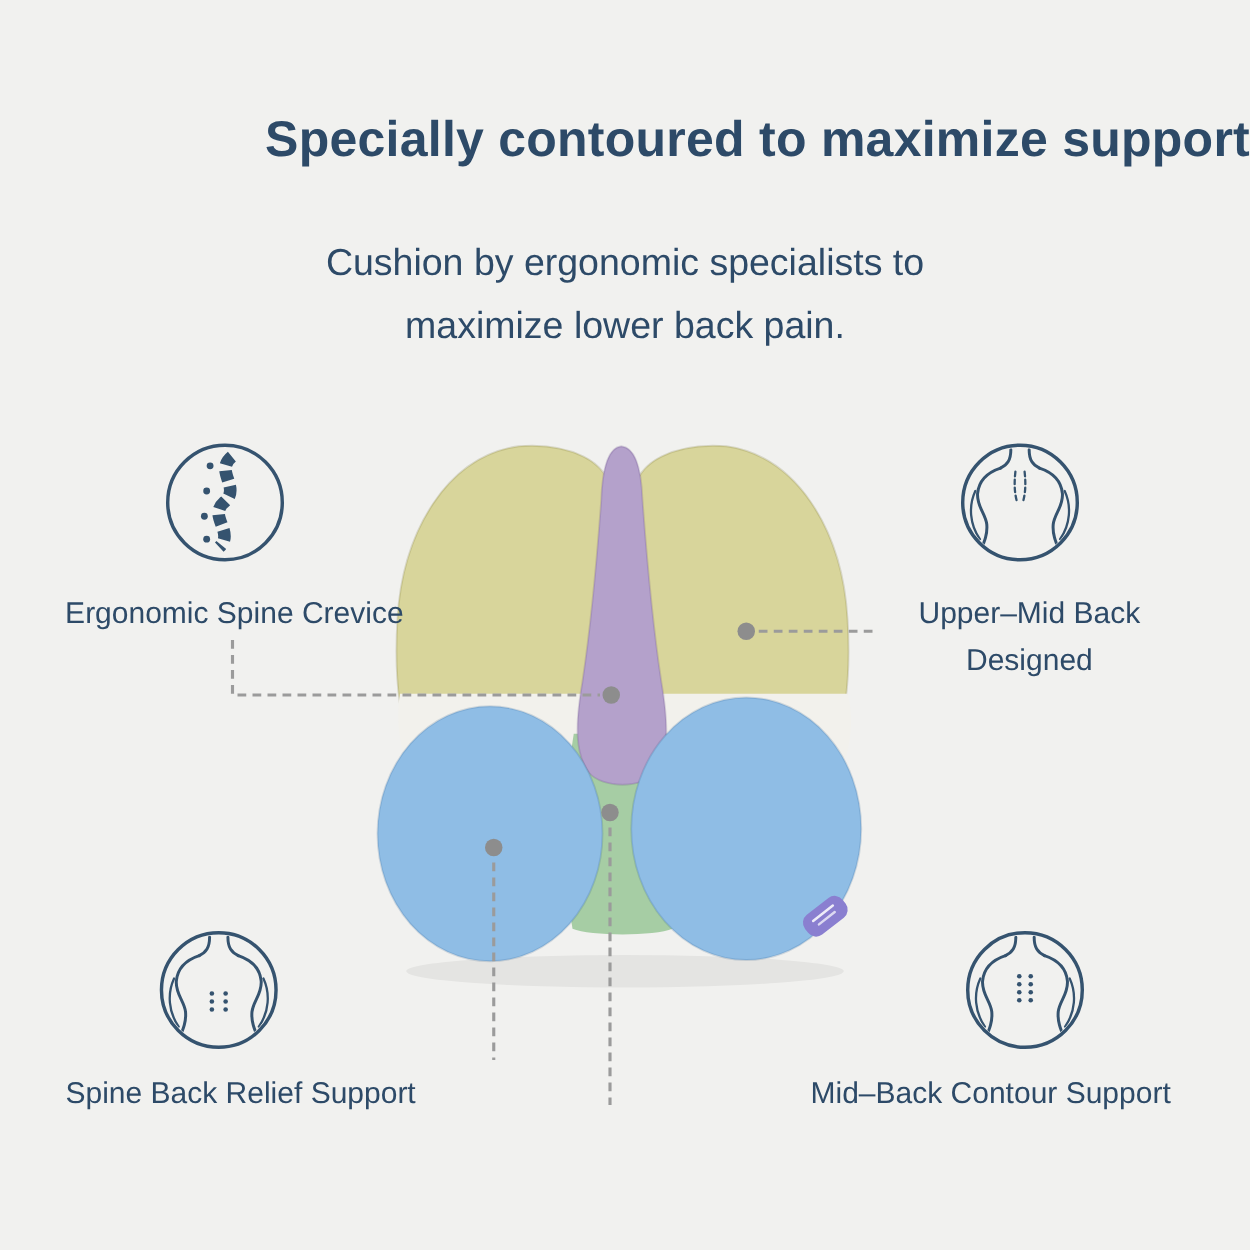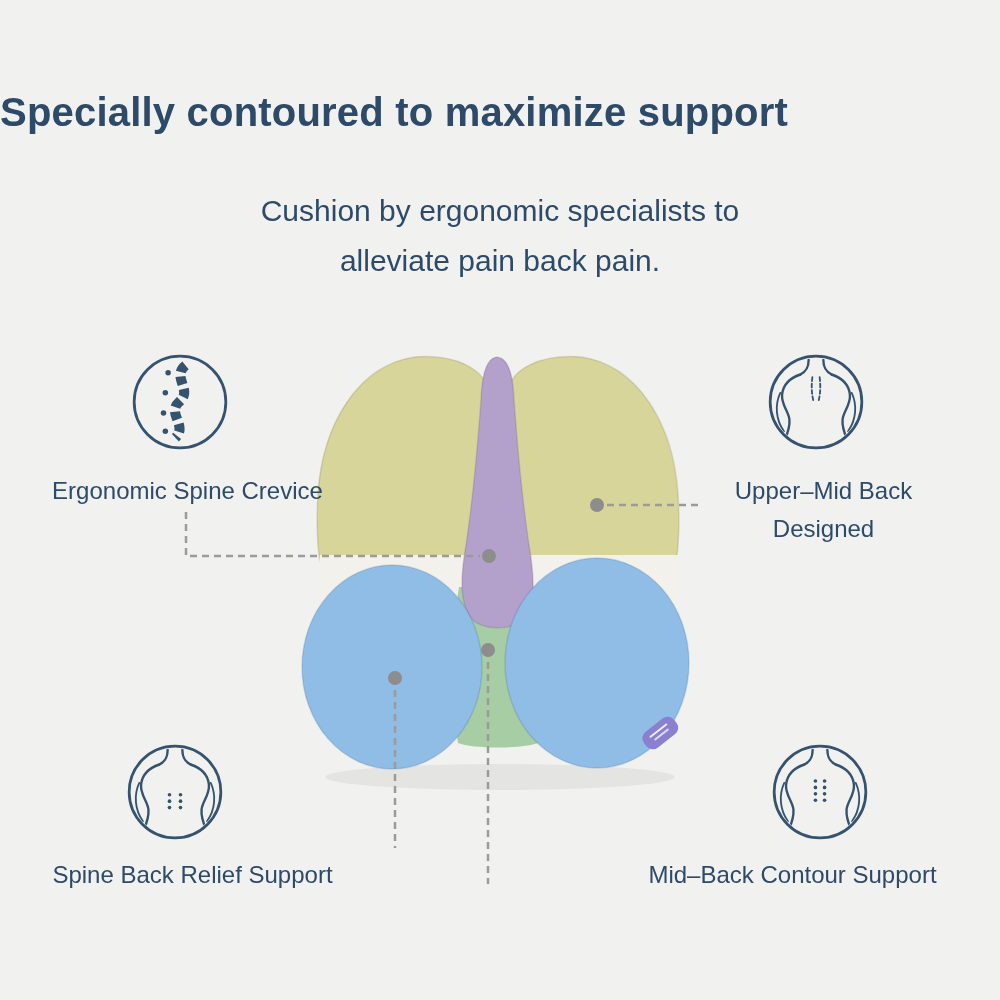--- a/index.html
+++ b/index.html
@@ -3,21 +3,21 @@
 <meta charset="utf-8">
 <style>
   html,body{margin:0;padding:0;background:#e4e4e2;}
   .canvas{
     position:relative;width:1000px;height:1000px;margin:0 auto;
     background:var(--background,#f1f1ef);
     font-family:"Liberation Sans",sans-serif;overflow:hidden;
   }
   .title{
     position:absolute;left:0;right:0;top:90px;margin:0;
-    text-align:left;font-size:40px;font-weight:700;
+    text-align:right;font-size:40px;font-weight:700;
     color:var(--heading,#2d4a68);letter-spacing:.2px;
   }
   .subtitle{
     position:absolute;left:0;right:0;top:186px;margin:0;
     text-align:center;font-size:30px;font-weight:400;line-height:50px;
     color:var(--heading,#2d4a68);
   }
   .pillow{position:absolute;left:300px;top:345px;width:400px;height:460px;}
   .f-yellow{fill:var(--pillow-yellow,#d8d59b);stroke:rgba(125,118,55,.22);stroke-width:1.5;}
   .f-band{fill:var(--pillow-white-band,#f2f1ec);}
@@ -43,21 +43,21 @@
 </style>
 </head>
 <body>
 
 <div class="canvas">
 
   <h1 class="title">Specially contoured to maximize support</h1>
 
   <p class="subtitle">
     <span>Cushion by ergonomic specialists to</span><br>
-    <span>alleviate pain back pain.</span>
+    <span>maximize lower back pain.</span>
   </p>
 
   <svg class="pillow" viewBox="0 0 400 460">
     <ellipse cx="200" cy="432" rx="175" ry="13" fill="rgba(0,0,0,0.05)"></ellipse>
 
     <path class="f-yellow" d="M115,12 C58,20 22,80 18,150 C15,198 20,243 36,268 C62,288 120,294 158,284 C175,278 186,250 189,200 C191,150 192,90 188,50 C188,24 155,9 115,12 Z"></path>
     <path class="f-yellow" d="M281,12 C338,20 374,80 378,150 C381,198 376,243 360,268 C334,288 276,294 238,284 C221,278 210,250 207,200 C205,150 204,90 208,50 C208,24 241,9 281,12 Z"></path>
 
     <path class="f-band" d="M20,210 H378 C383,228 381,248 375,266 H25 C19,248 17,228 20,210 Z"></path>
 

